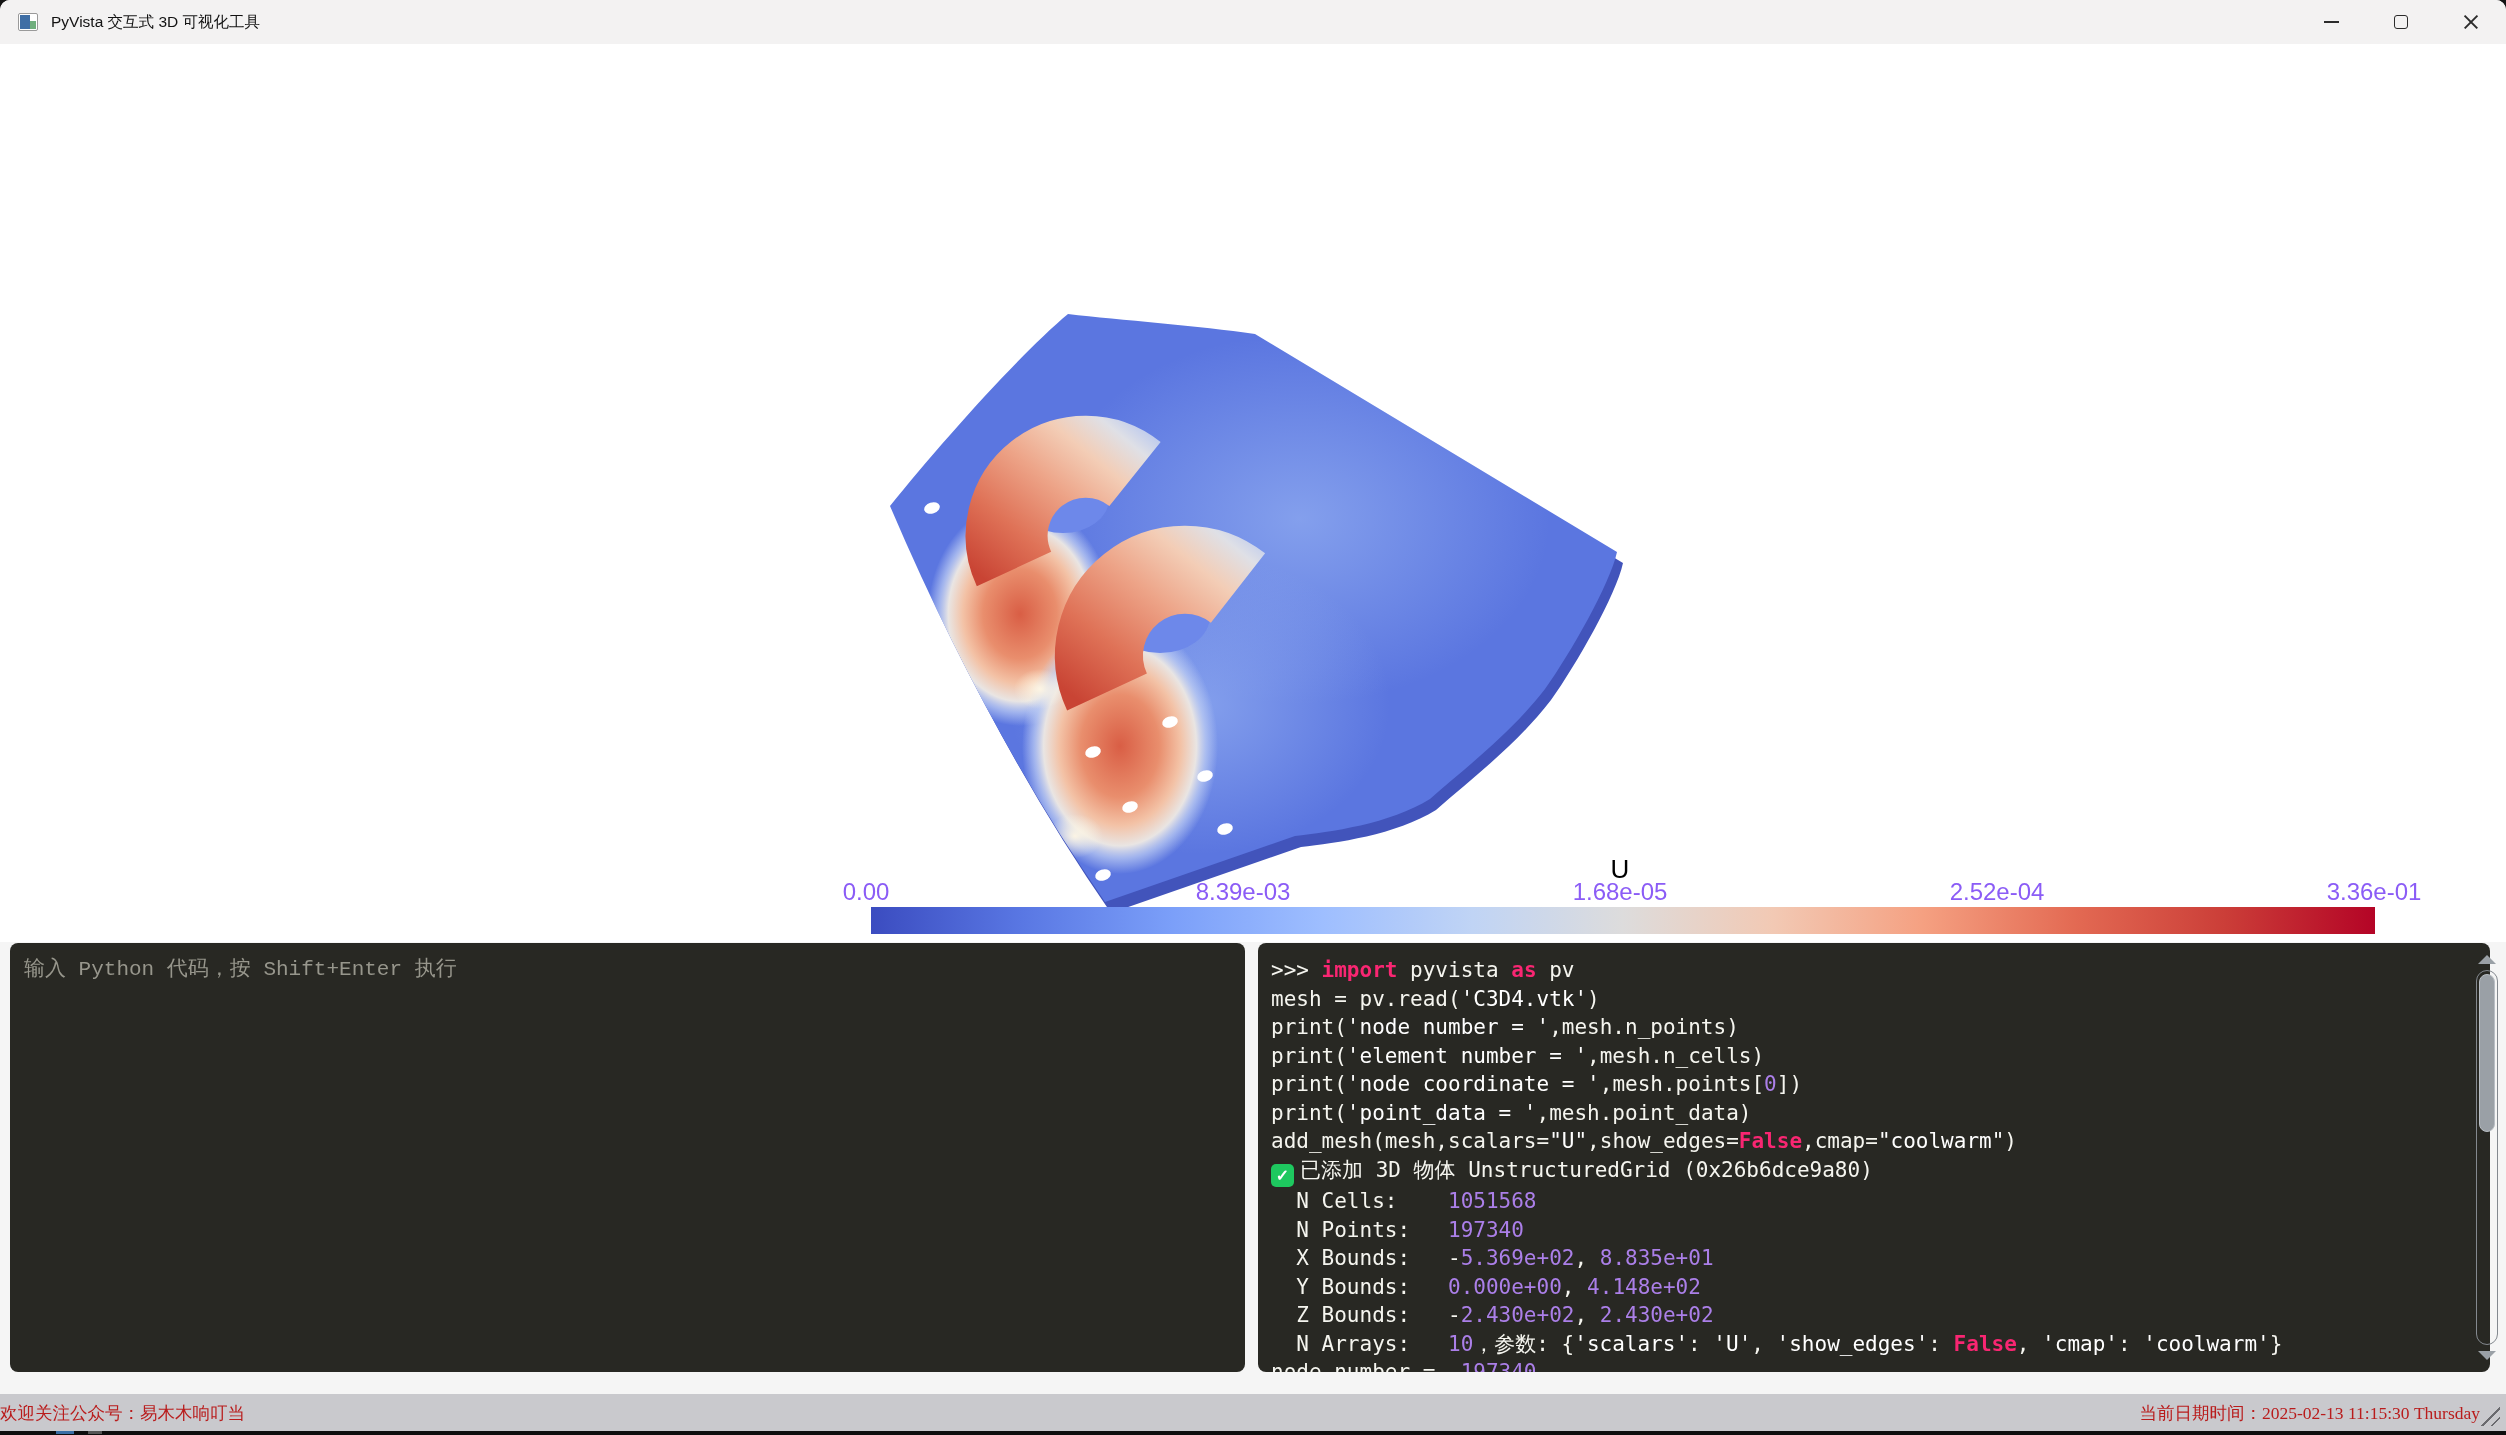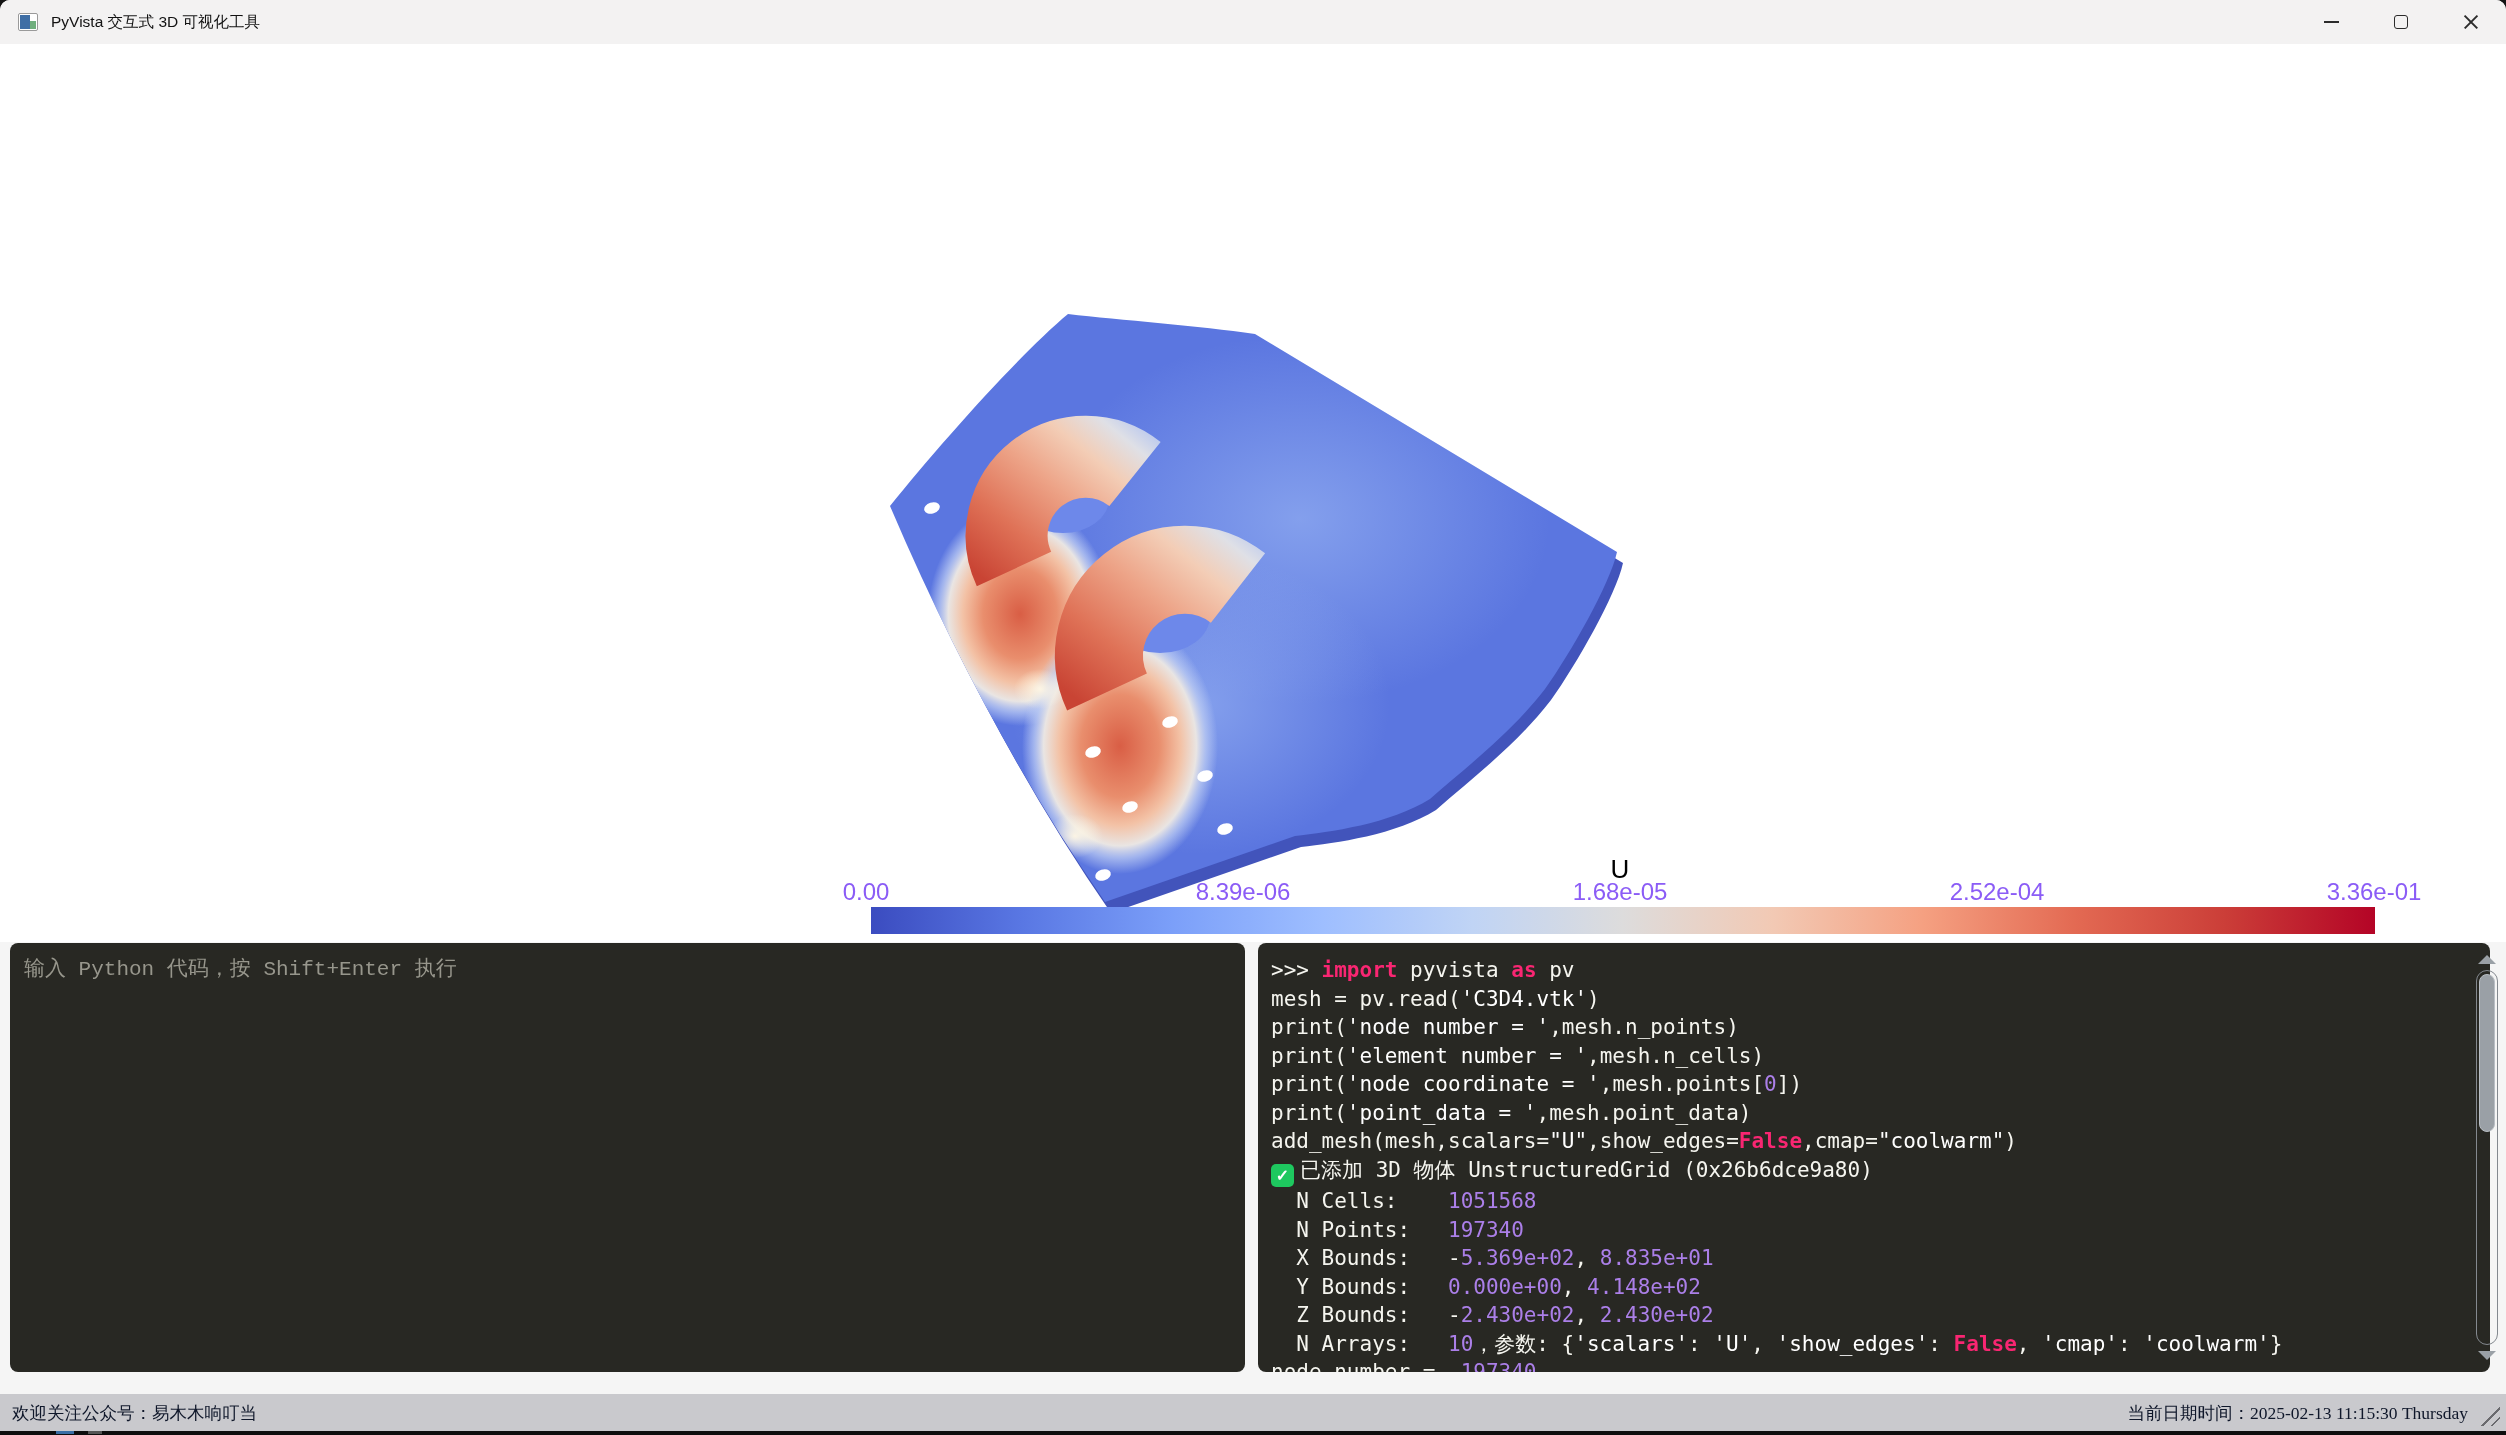--- a/index.html
+++ b/index.html
@@ -78,21 +78,21 @@
   .sb-up   { top:0; border-bottom:9px solid #9aa0a6; }
   .sb-down { bottom:0; border-top:9px solid #9aa0a6; }
   .sb-track { position:absolute; left:0; top:15px; bottom:15px; width:22px;
               border:1px solid #84898f; border-radius:11px; }
   .sb-thumb { position:absolute; left:2px; top:3px; width:16px; height:158px;
               background:#9aa0a6; border:1px solid #b9bec4; border-radius:8px; }
 
   
   .statusbar { position:absolute; left:0; top:1394px; width:100%; height:37px;
                background:#c9c9cd; display:flex; align-items:center;
-               padding:0 12px; font-size:17.5px; color:#0f172a; z-index:45; }
+               padding:0 0; font-size:17.5px; color:#b91c1c; z-index:45; }
   .status-right { margin-left:auto; margin-right:26px;font-family:Liberation Serif, serif; }
   .resize-grip { position:absolute; right:6px; bottom:5px; width:26px; height:22px;
                  background:repeating-linear-gradient(315deg, transparent 0 5px, #6a6a6e 5px 7px);
                  clip-path:polygon(100% 0, 100% 100%, 0 100%); }
 
   
   .task-strip { position:absolute; left:0; top:1431px; width:100%; height:4px; background:#0e0e0e; }
   .task-dot { position:absolute; top:1431px; height:3px; }
 </style>
 </head>
@@ -186,21 +186,21 @@
         <ellipse cx="260" cy="523" rx="8" ry="5.5" transform="rotate(-18 260 523)"></ellipse>
         <ellipse cx="355" cy="545" rx="8" ry="5.5" transform="rotate(-18 355 545)"></ellipse>
         <ellipse cx="233" cy="591" rx="8" ry="5.5" transform="rotate(-18 233 591)"></ellipse>
       </g>
     </svg>
 
     <div class="cbar-wrap">
       <div class="cbar-u">U</div>
       <div class="cbar-ticks">
         <span class="cbar-tick">0.00</span>
-        <span class="cbar-tick">8.39e-06</span>
+        <span class="cbar-tick">8.39e-03</span>
         <span class="cbar-tick">1.68e-05</span>
         <span class="cbar-tick">2.52e-04</span>
         <span class="cbar-tick">3.36e-01</span>
       </div>
       <div class="cbar-bar" id="cbar-gradient" style="background: linear-gradient(to right, rgb(59, 76, 192), rgb(89, 119, 227), rgb(123, 159, 249), rgb(158, 190, 255), rgb(192, 212, 245), rgb(221, 220, 220), rgb(242, 201, 180), rgb(245, 160, 129), rgb(227, 106, 83), rgb(203, 62, 56), rgb(180, 4, 38));"></div>
     </div>
   </div>
 
   <div class="bottom-bg"></div>
 

